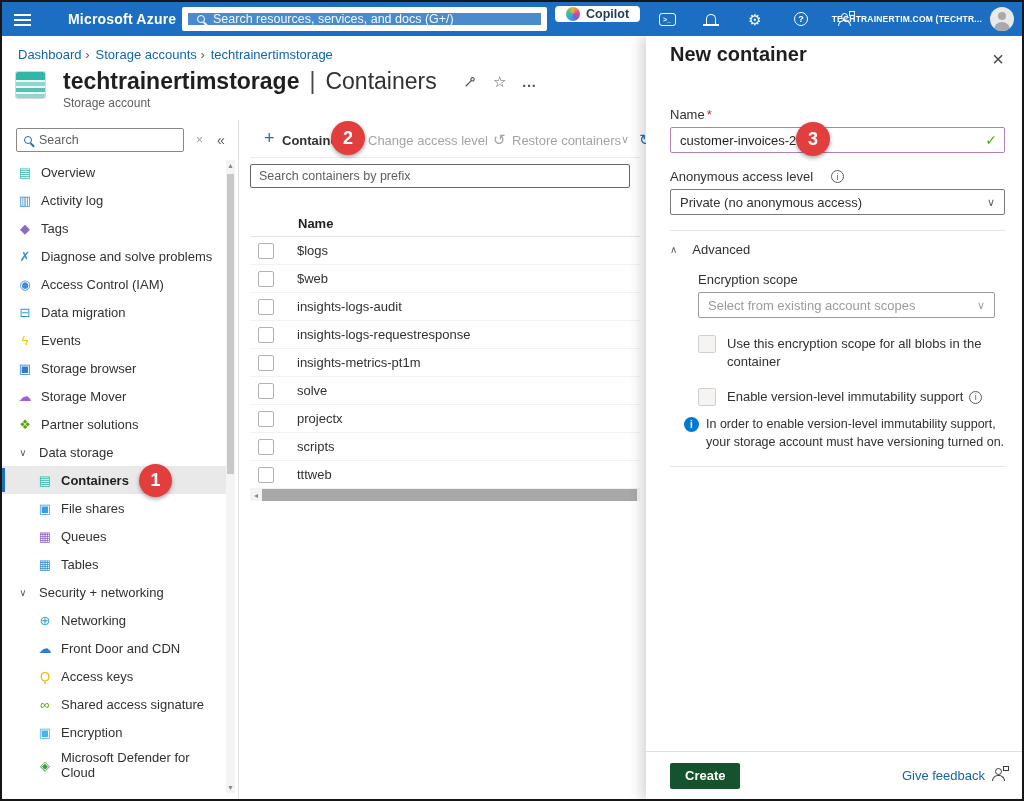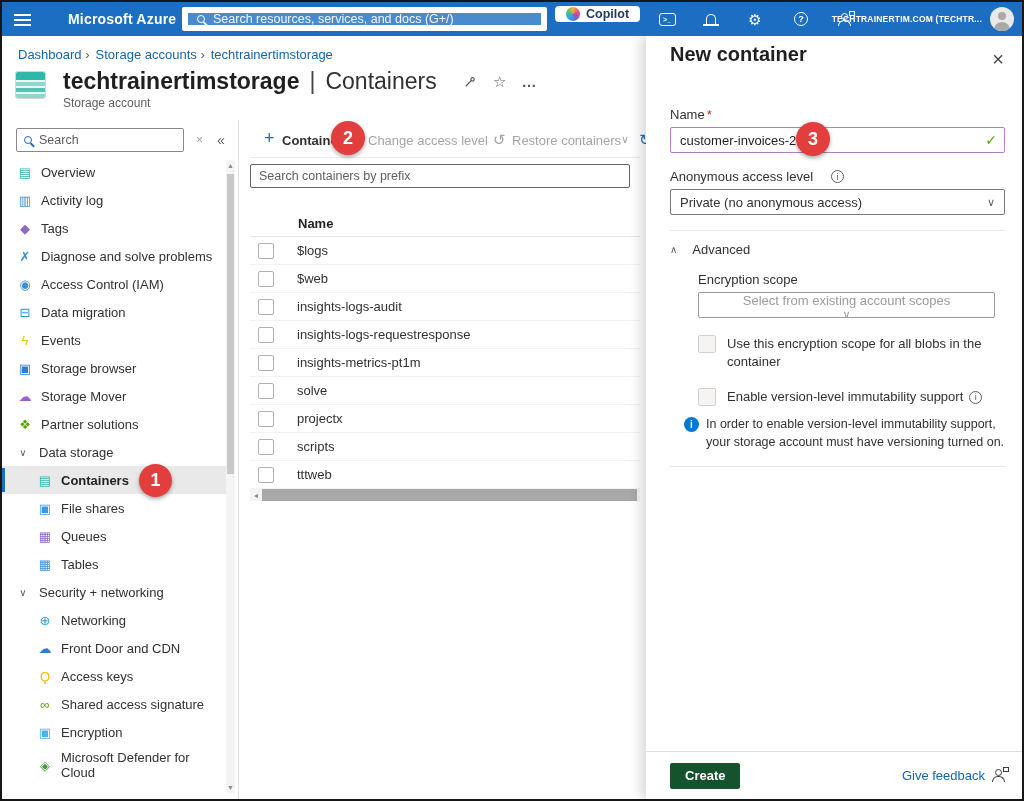--- a/index.html
+++ b/index.html
@@ -111,30 +111,30 @@
   .info-outline { width:13px; height:13px; border:1px solid #605e5c; border-radius:50%; color:#605e5c; font-size:9px; display:inline-flex; align-items:center; justify-content:center; flex:0 0 auto; }
   .select { margin-top:5px; height:26px; border:1px solid #7a7a7a; border-radius:2px; display:flex; align-items:center; justify-content:space-between; padding:0 9px; font-size:13px; color:#323130; cursor:pointer; }
   .select .chev { color:#605e5c; font-size:11px; }
   .select.disabled { border-color:#9d9b99; color:#9d9b99; cursor:default; }
   .select.disabled .chev { color:#9d9b99; }
   .hr { border-top:1px solid #e8e6e4; margin-top:15px; }
   .adv-head { margin-top:11px; display:flex; align-items:center; gap:15px; font-size:13px; color:#323130; cursor:pointer; }
   .adv-head .chev { font-size:10px; color:#605e5c; }
   .adv-body { margin-left:28px; }
   .adv-body .fld-label2 { margin-top:15px; font-size:13px; color:#323130; }
-  .adv-body .select { width:calc(100% - 10px);flex-direction:column; }
+  .adv-body .select { width:calc(100% - 10px); }
   .cb-row { margin-top:17px; display:flex; align-items:flex-start; gap:11px; font-size:13px; color:#323130; }
   .cb-box { width:18px; height:18px; background:#f5f4f3; border:1px solid #d2d0ce; border-radius:2px; flex:0 0 auto; }
   .cb-row .cl { line-height:18px; display:flex; align-items:center; gap:6px; }
   .info-row { margin-top:10px; margin-left:-14px; display:flex; gap:7px; }
   .info-filled { width:15px; height:15px; border-radius:50%; background:#0078d4; color:#fff; font-size:10px; font-weight:700; display:flex; align-items:center; justify-content:center; flex:0 0 auto; margin-top:1px; }
   .info-row .itxt { font-size:12.5px; line-height:1.4; color:#323130; width:318px; }
   .panel-footer { position:absolute; left:0; right:0; bottom:0; height:48px; border-top:1px solid #e1dfdd; background:#fff; display:flex; align-items:center; padding:0 16px 0 24px; }
   .create-btn { background:#14532d; color:#fff; border:none; border-radius:2px; height:26px; padding:0 15px; font-size:13px; font-weight:600; font-family:inherit; cursor:pointer; }
-  .feedback { margin-left:auto; display:flex; align-items:center; gap:7px; color:#1464ad; font-size:13px; cursor:pointer; }
+  .feedback { margin-left:auto; display:flex; align-items:flex-start; gap:7px; color:#1464ad; font-size:13px; cursor:pointer; }
   .feedback .person { color:#3b3a39; }
 </style>
 </head>
 <body>
 
 <div id="app">
 
   <header class="topbar">
     <div class="hamburger">
         <i></i>

